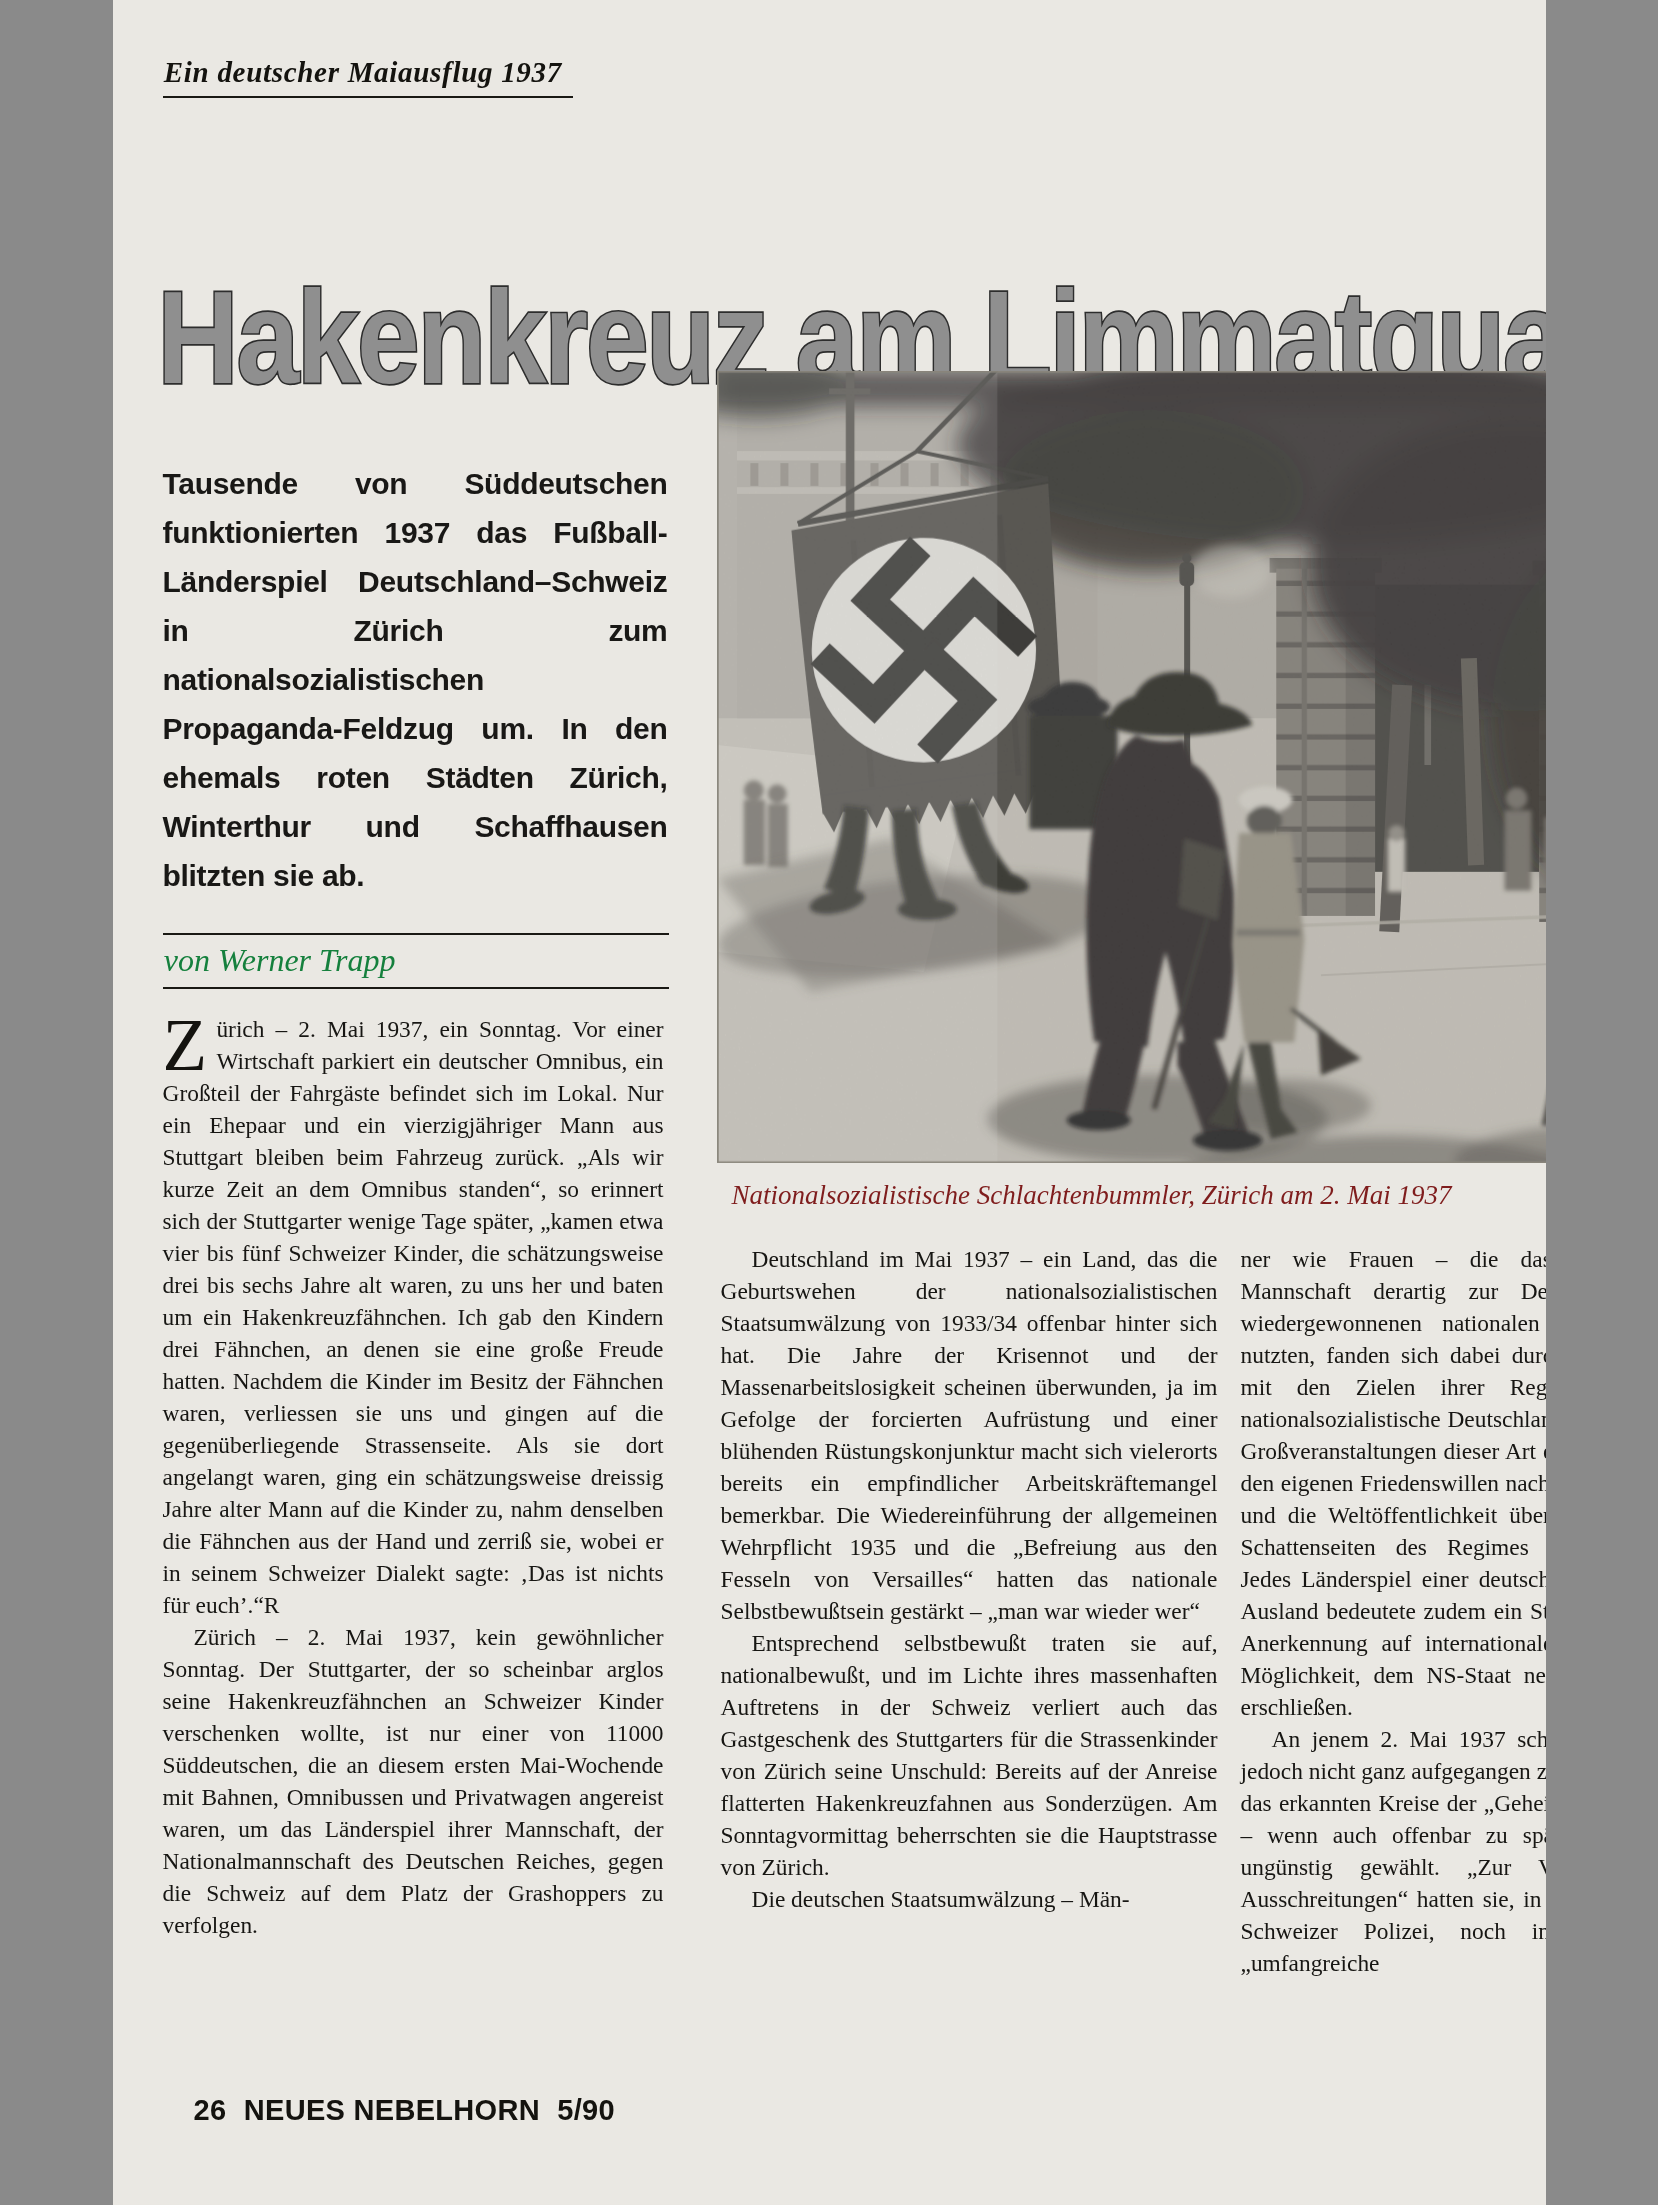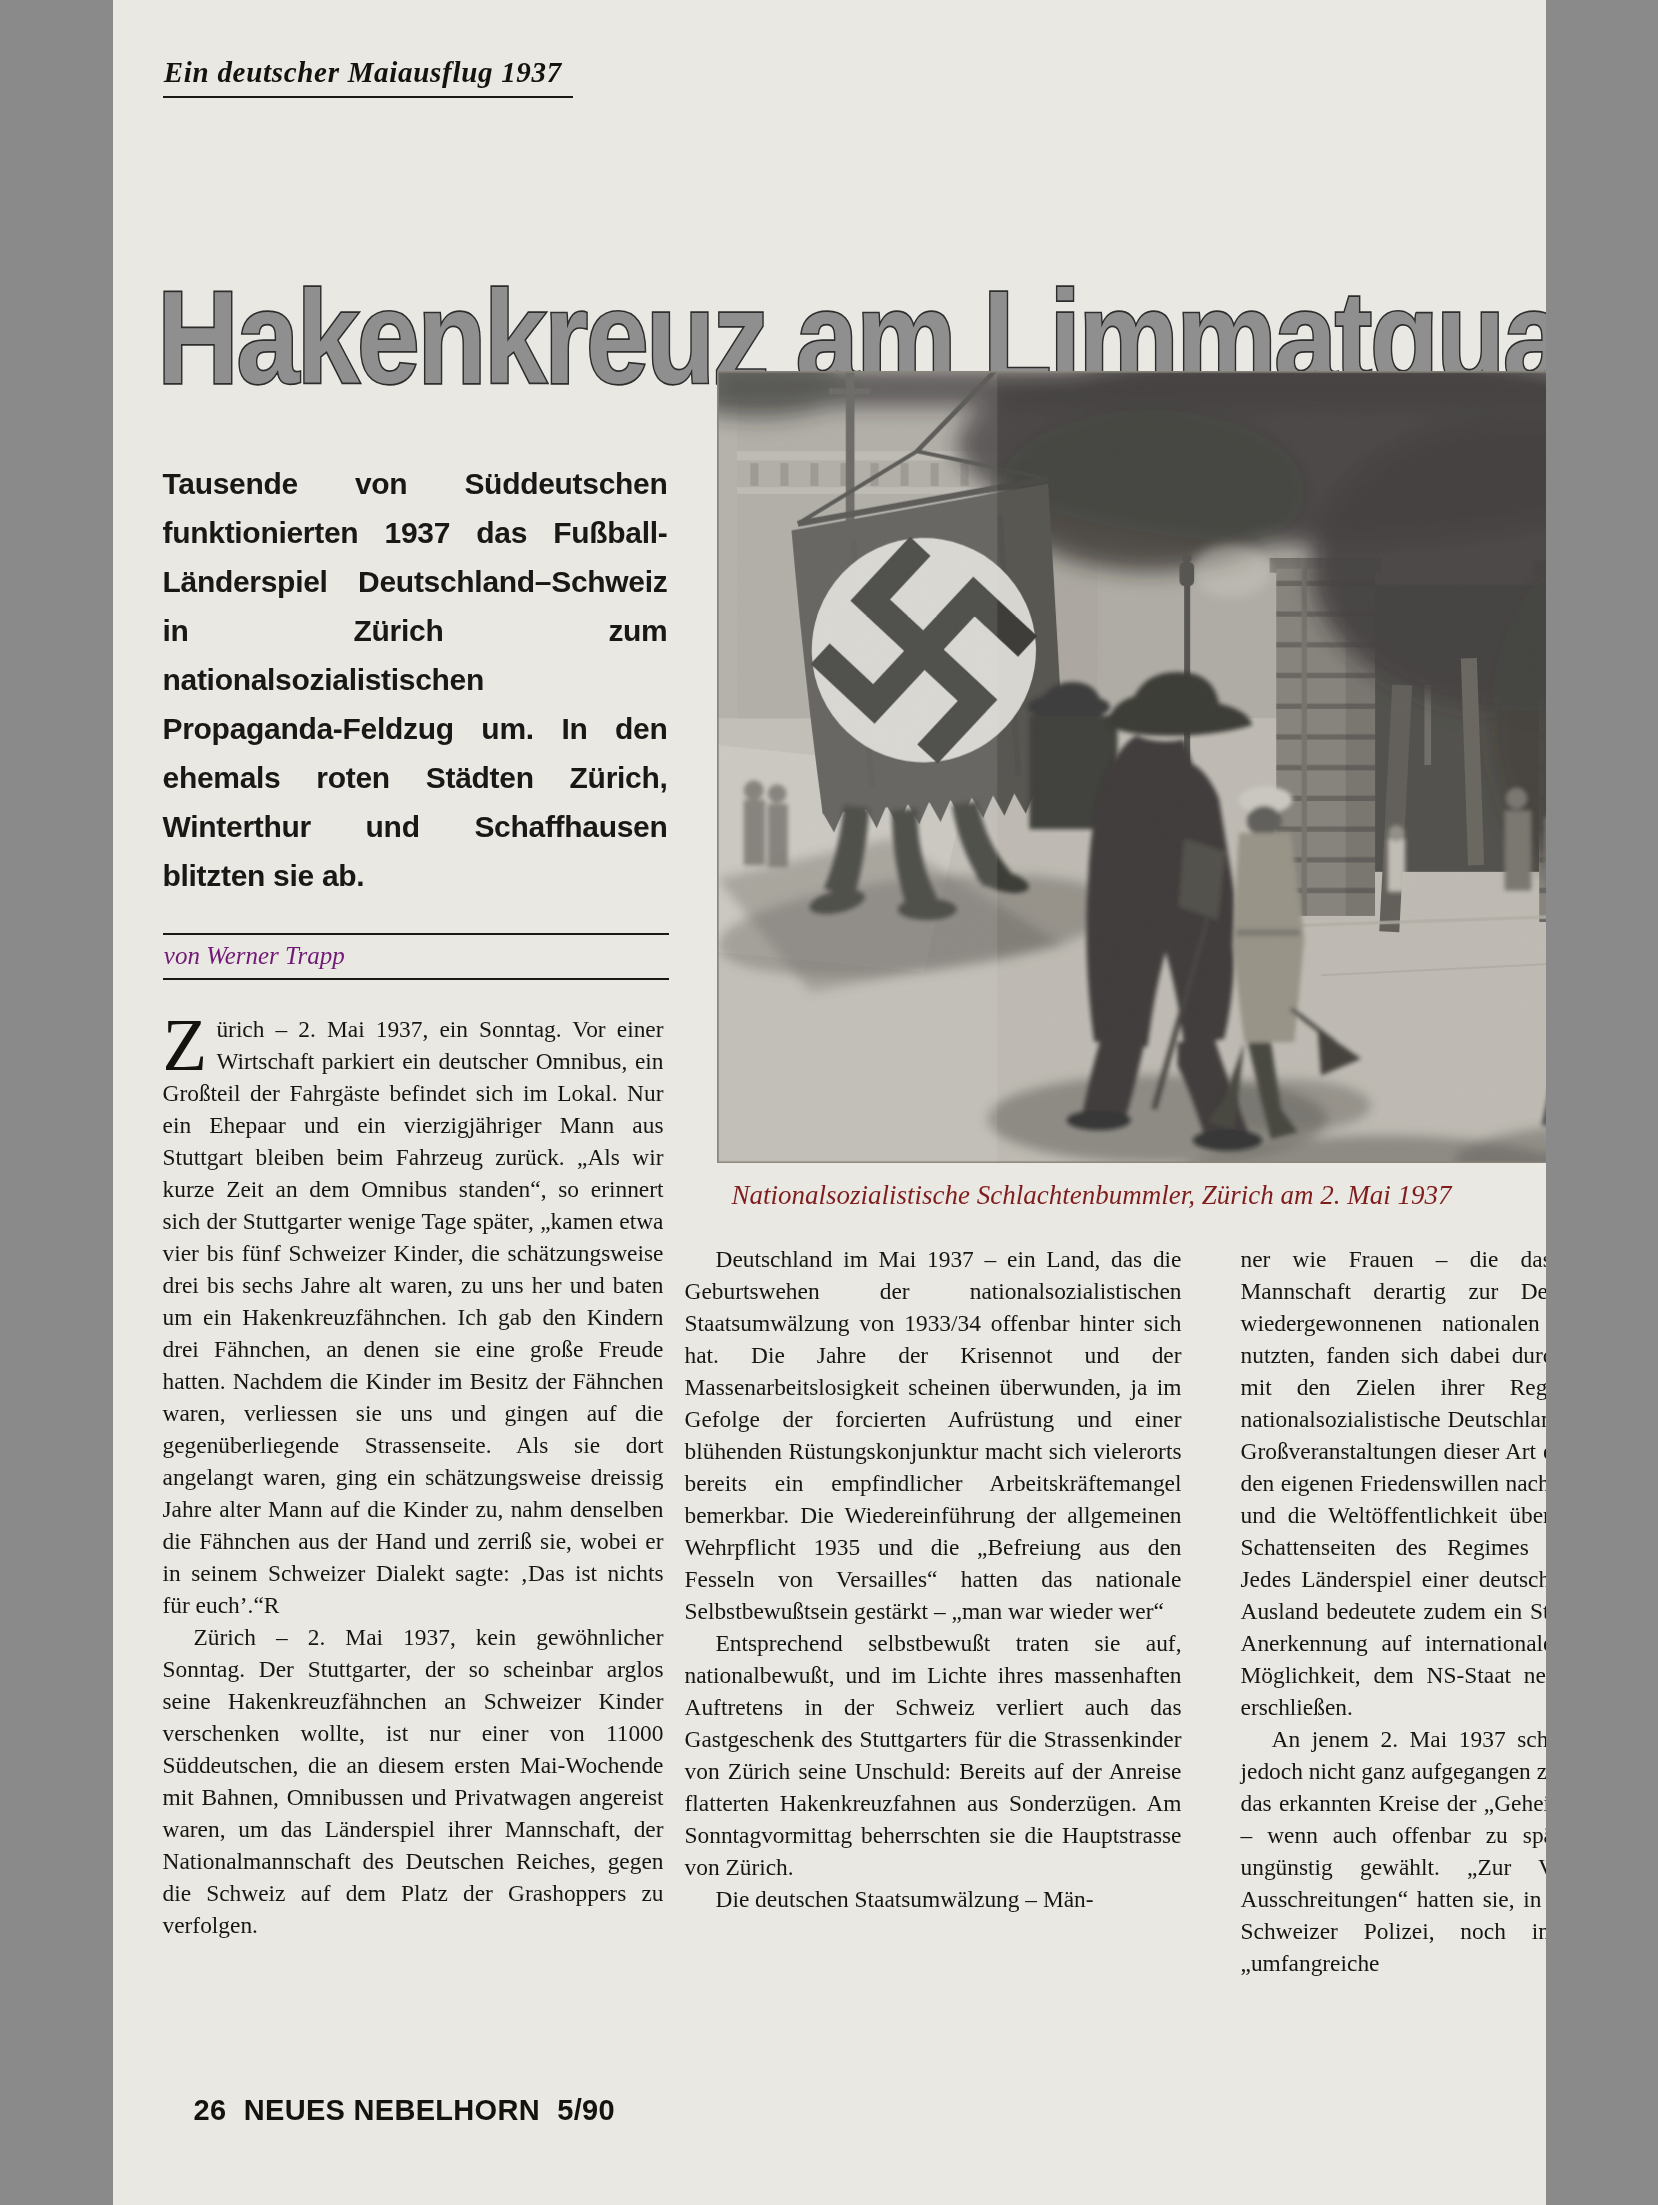--- a/index.html
+++ b/index.html
@@ -25,28 +25,28 @@
     text-align:justify;color:#191816;margin:0;
   }
   
   .byline-block{
     position:absolute;left:50px;top:933px;width:505px;
     border-top:2.7px solid #1a1914;border-bottom:2.7px solid #1a1914;
     padding:6.7px 0 8px 1.3px;
   }
   .byline{
     font-family:"Liberation Serif",serif;font-style:italic;
-    font-size:25px;color:#701a75;text-align:right;
+    font-size:32px;color:#15803d;text-align:right;
   }
   
   .col{position:absolute;text-align:justify;hyphens:auto;-webkit-hyphens:auto;}
   .col p{margin:0;font-size:23.4px;line-height:32px;color:#171613;}
   .col p.indent{text-indent:31px;}
   .col1{left:50px;top:1013px;width:501px;}
-  .col2{left:572px;top:1243px;width:497px;}
+  .col2{left:608px;top:1243px;width:497px;}
   .col3{left:1128px;top:1243px;width:487px;}
   .dropcap{
     float:left;font-size:73px;line-height:59px;
     padding:2.7px 9.3px 0 0;font-weight:500;color:#14130f;
   }
   
   .photo{position:absolute;left:604px;top:371px;width:939px;height:792px;background:#c3bfb6;}
   .photo svg{display:block;width:100%;height:100%;}
   .caption{
     position:absolute;left:619px;top:1180px;width:934px;

